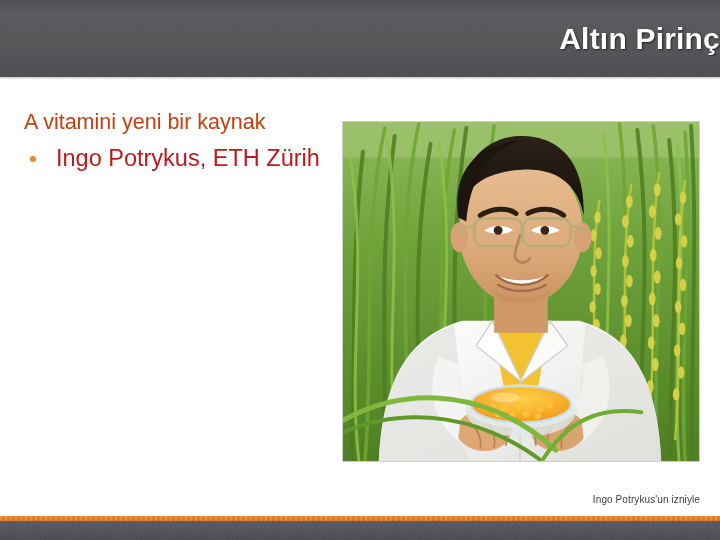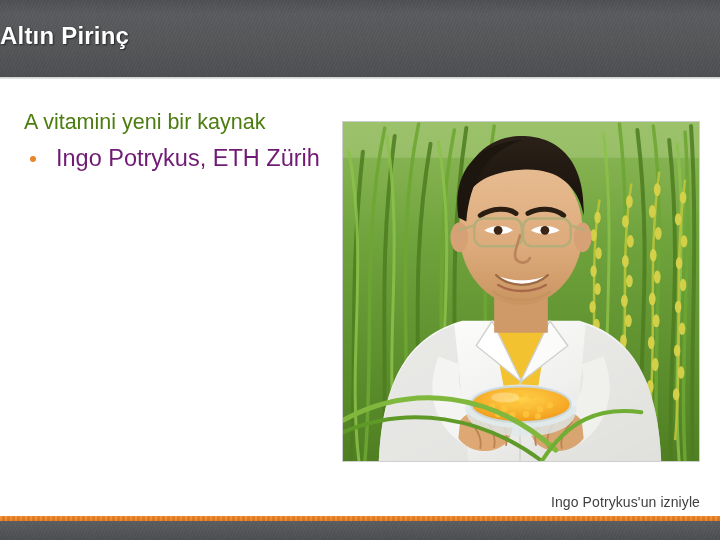--- a/index.html
+++ b/index.html
@@ -39,53 +39,53 @@
     left: 0; top: 77px;
     width: 720px;
     height: 2px;
     background: linear-gradient(180deg, #c9c9c9 0%, #ececec 100%);
   }
   .slide-title {
     position: absolute;
     left: 0;
     top: 22px;
     width: 720px;
-    text-align: left;
+    text-align: right;
     color: #ffffff;
-    font-size: 24px;
+    font-size: 30px;
     font-weight: bold;
     letter-spacing: 0.2px;
     text-shadow: 1px 1px 2px rgba(0,0,0,0.55), 0 0 1px rgba(0,0,0,0.4);
     white-space: nowrap;
   }
 
   
   .content-text {
     position: absolute;
     left: 24px;
     top: 108px;
     width: 320px;
   }
   .lead-line {
     font-size: 21.5px;
-    color: #4d7c0f;
+    color: #c2410c;
     line-height: 1.35;
     white-space: nowrap;
     margin: 0 0 5px 0;
   }
   .bullet-list {
     list-style: none;
     margin: 0;
     padding: 0;
   }
   .bullet-item {
     position: relative;
     padding-left: 32px;
     font-size: 23.5px;
-    color: #701a75;
+    color: #b91c1c;
     line-height: 1.42;
     white-space: nowrap;
   }
   .bullet-dot {
     position: absolute;
     left: 6px;
     top: 50%;
     transform: translateY(-50%);
     width: 6px;
     height: 6px;
@@ -111,21 +111,21 @@
     width: 100%;
     height: 100%;
     display: block;
   }
 
   
   .photo-caption {
     position: absolute;
     right: 20px;
     top: 494px;
-    font-size: 14px;
+    font-size: 10px;
     color: #3f3f3f;
     white-space: nowrap;
     letter-spacing: 0.1px;
   }
 
   
   .footer-stripe {
     position: absolute;
     left: 0;
     top: 516px;

